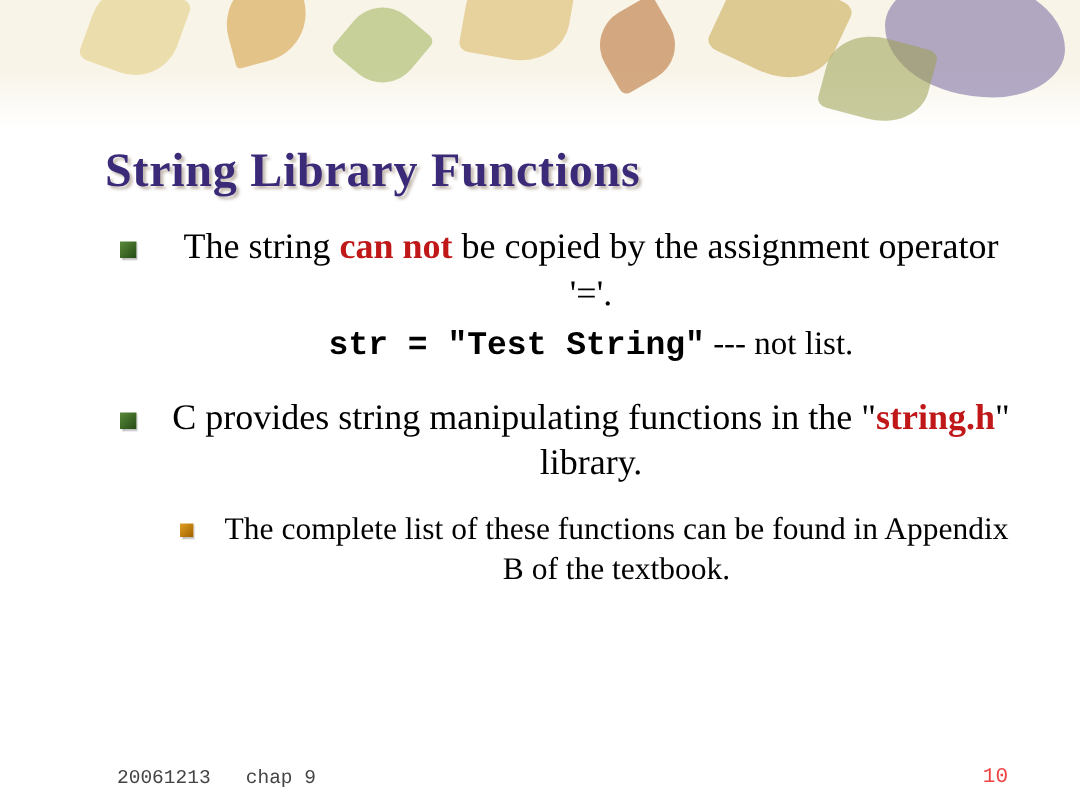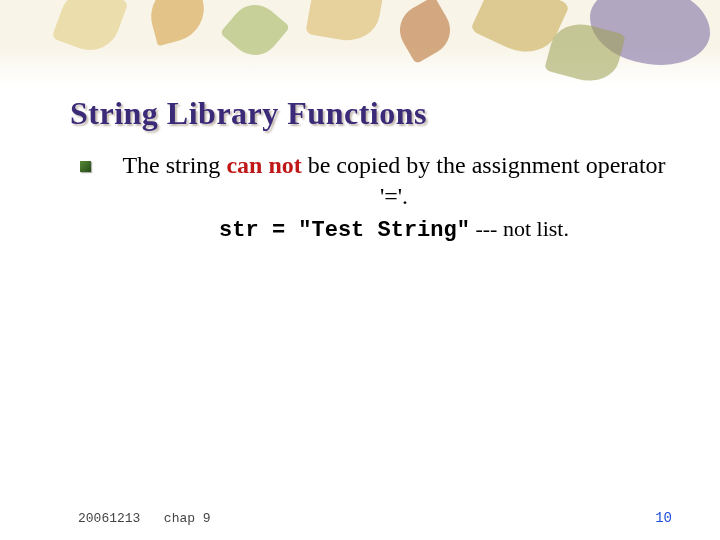--- a/index.html
+++ b/index.html
@@ -105,21 +105,21 @@
     left: 78px;
     right: 40px;
     font-family: Liberation Mono, monospace;
     font-size: 13px;
     color: #444;
   }
   .footer .pg {
     position: absolute;
     right: 8px;
     bottom: 0;
-    color: #1d4ed8;
+    color: #ef4444;
     font-size: 14px;
   }
 </style>
 </head>
 <body>
 
 <div class="banner">
   <div class="leaf l1"></div>
     <div class="leaf l2"></div>
     <div class="leaf l3"></div>
@@ -133,19 +133,25 @@
 <div class="content">
   <div class="title">String Library Functions</div>
 
   <ul class="lvl1">
     <li>
       <span>The string </span><span class="emph">can not</span><span> be copied by the assignment operator '='.</span>
       <div class="subline">
         <span class="codeline">str = "Test String"</span><span> --- not list.</span>
       </div>
     </li>
+    <li>
+      <span>C provides string manipulating functions in the "</span><span class="emph">string.h</span><span>" library.</span>
+      <ul class="lvl2">
+        <li>The complete list of these functions can be found in Appendix B of the textbook.</li>
+      </ul>
+    </li>
   </ul>
 </div>
 
 <div class="footer">
   <span>20061213</span>&nbsp;&nbsp;&nbsp;<span>chap 9</span>
   <span class="pg">10</span>
 </div>
 
 </body></html>

